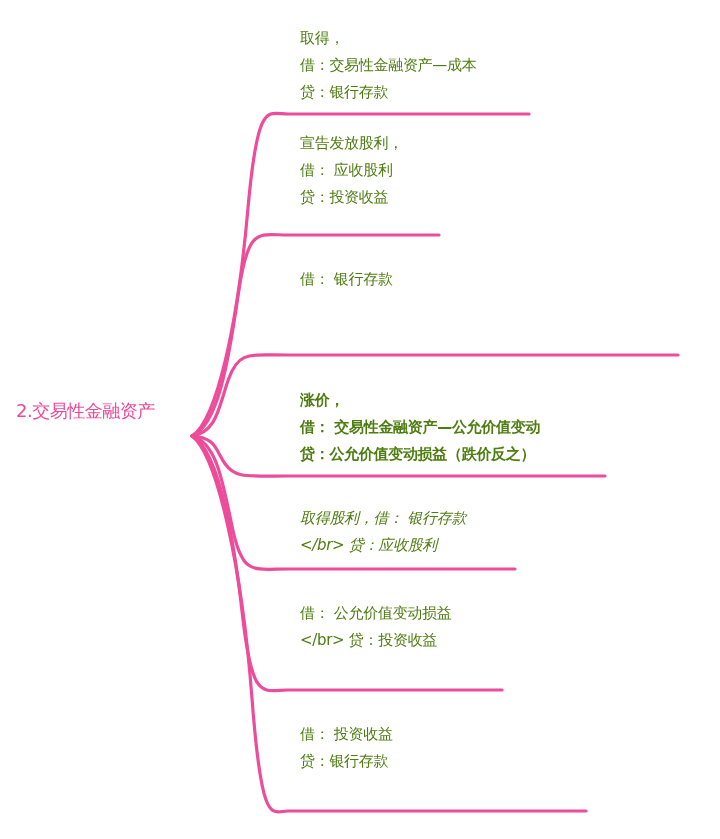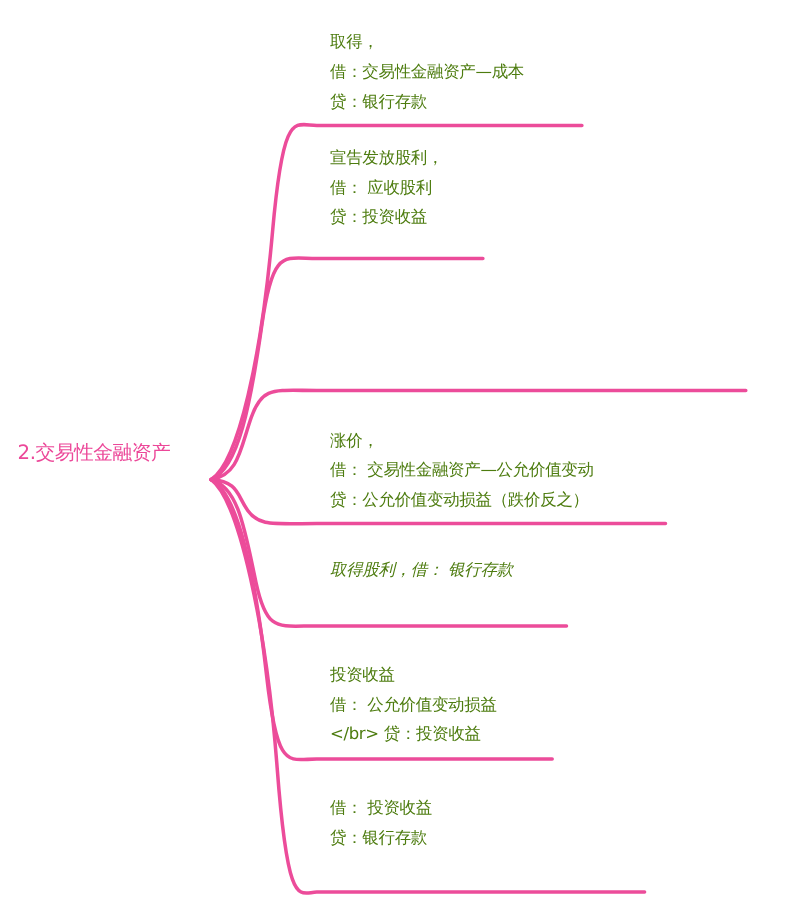--- a/index.html
+++ b/index.html
@@ -31,30 +31,31 @@
   <span class="line">取得，</span>
   <span class="line">借：交易性金融资产—成本</span>
   <span class="line">贷：银行存款</span>
 </div>
 <div id="node-1" class="node" style="top: 130px;">
   <span class="line">宣告发放股利，</span>
   <span class="line">借： 应收股利</span>
   <span class="line">贷：投资收益</span>
 </div>
 <div id="node-2" class="node" style="top: 266px;">
+  <span class="line">借： 银行存款</span>
 </div>
-<div id="node-3" class="node" style="top: 387px;">
+<div id="node-3" class="node" style="top: 387px; font-weight: bold;">
   <span class="line">涨价，</span>
   <span class="line">借： 交易性金融资产—公允价值变动</span>
   <span class="line">贷：公允价值变动损益（跌价反之）</span>
 </div>
 <div id="node-4" class="node" style="top: 505px; font-style: italic;">
   <span class="line">取得股利，借： 银行存款</span>
+  <span class="line">&lt;/br&gt; 贷：应收股利</span>
 </div>
 <div id="node-5" class="node" style="top: 600px;">
-  <span class="line">投资收益</span>
   <span class="line">借： 公允价值变动损益</span>
   <span class="line">&lt;/br&gt; 贷：投资收益</span>
 </div>
 <div id="node-6" class="node" style="top: 721px;">
   <span class="line">借： 投资收益</span>
   <span class="line">贷：银行存款</span>
 </div>
 
 </body></html>

